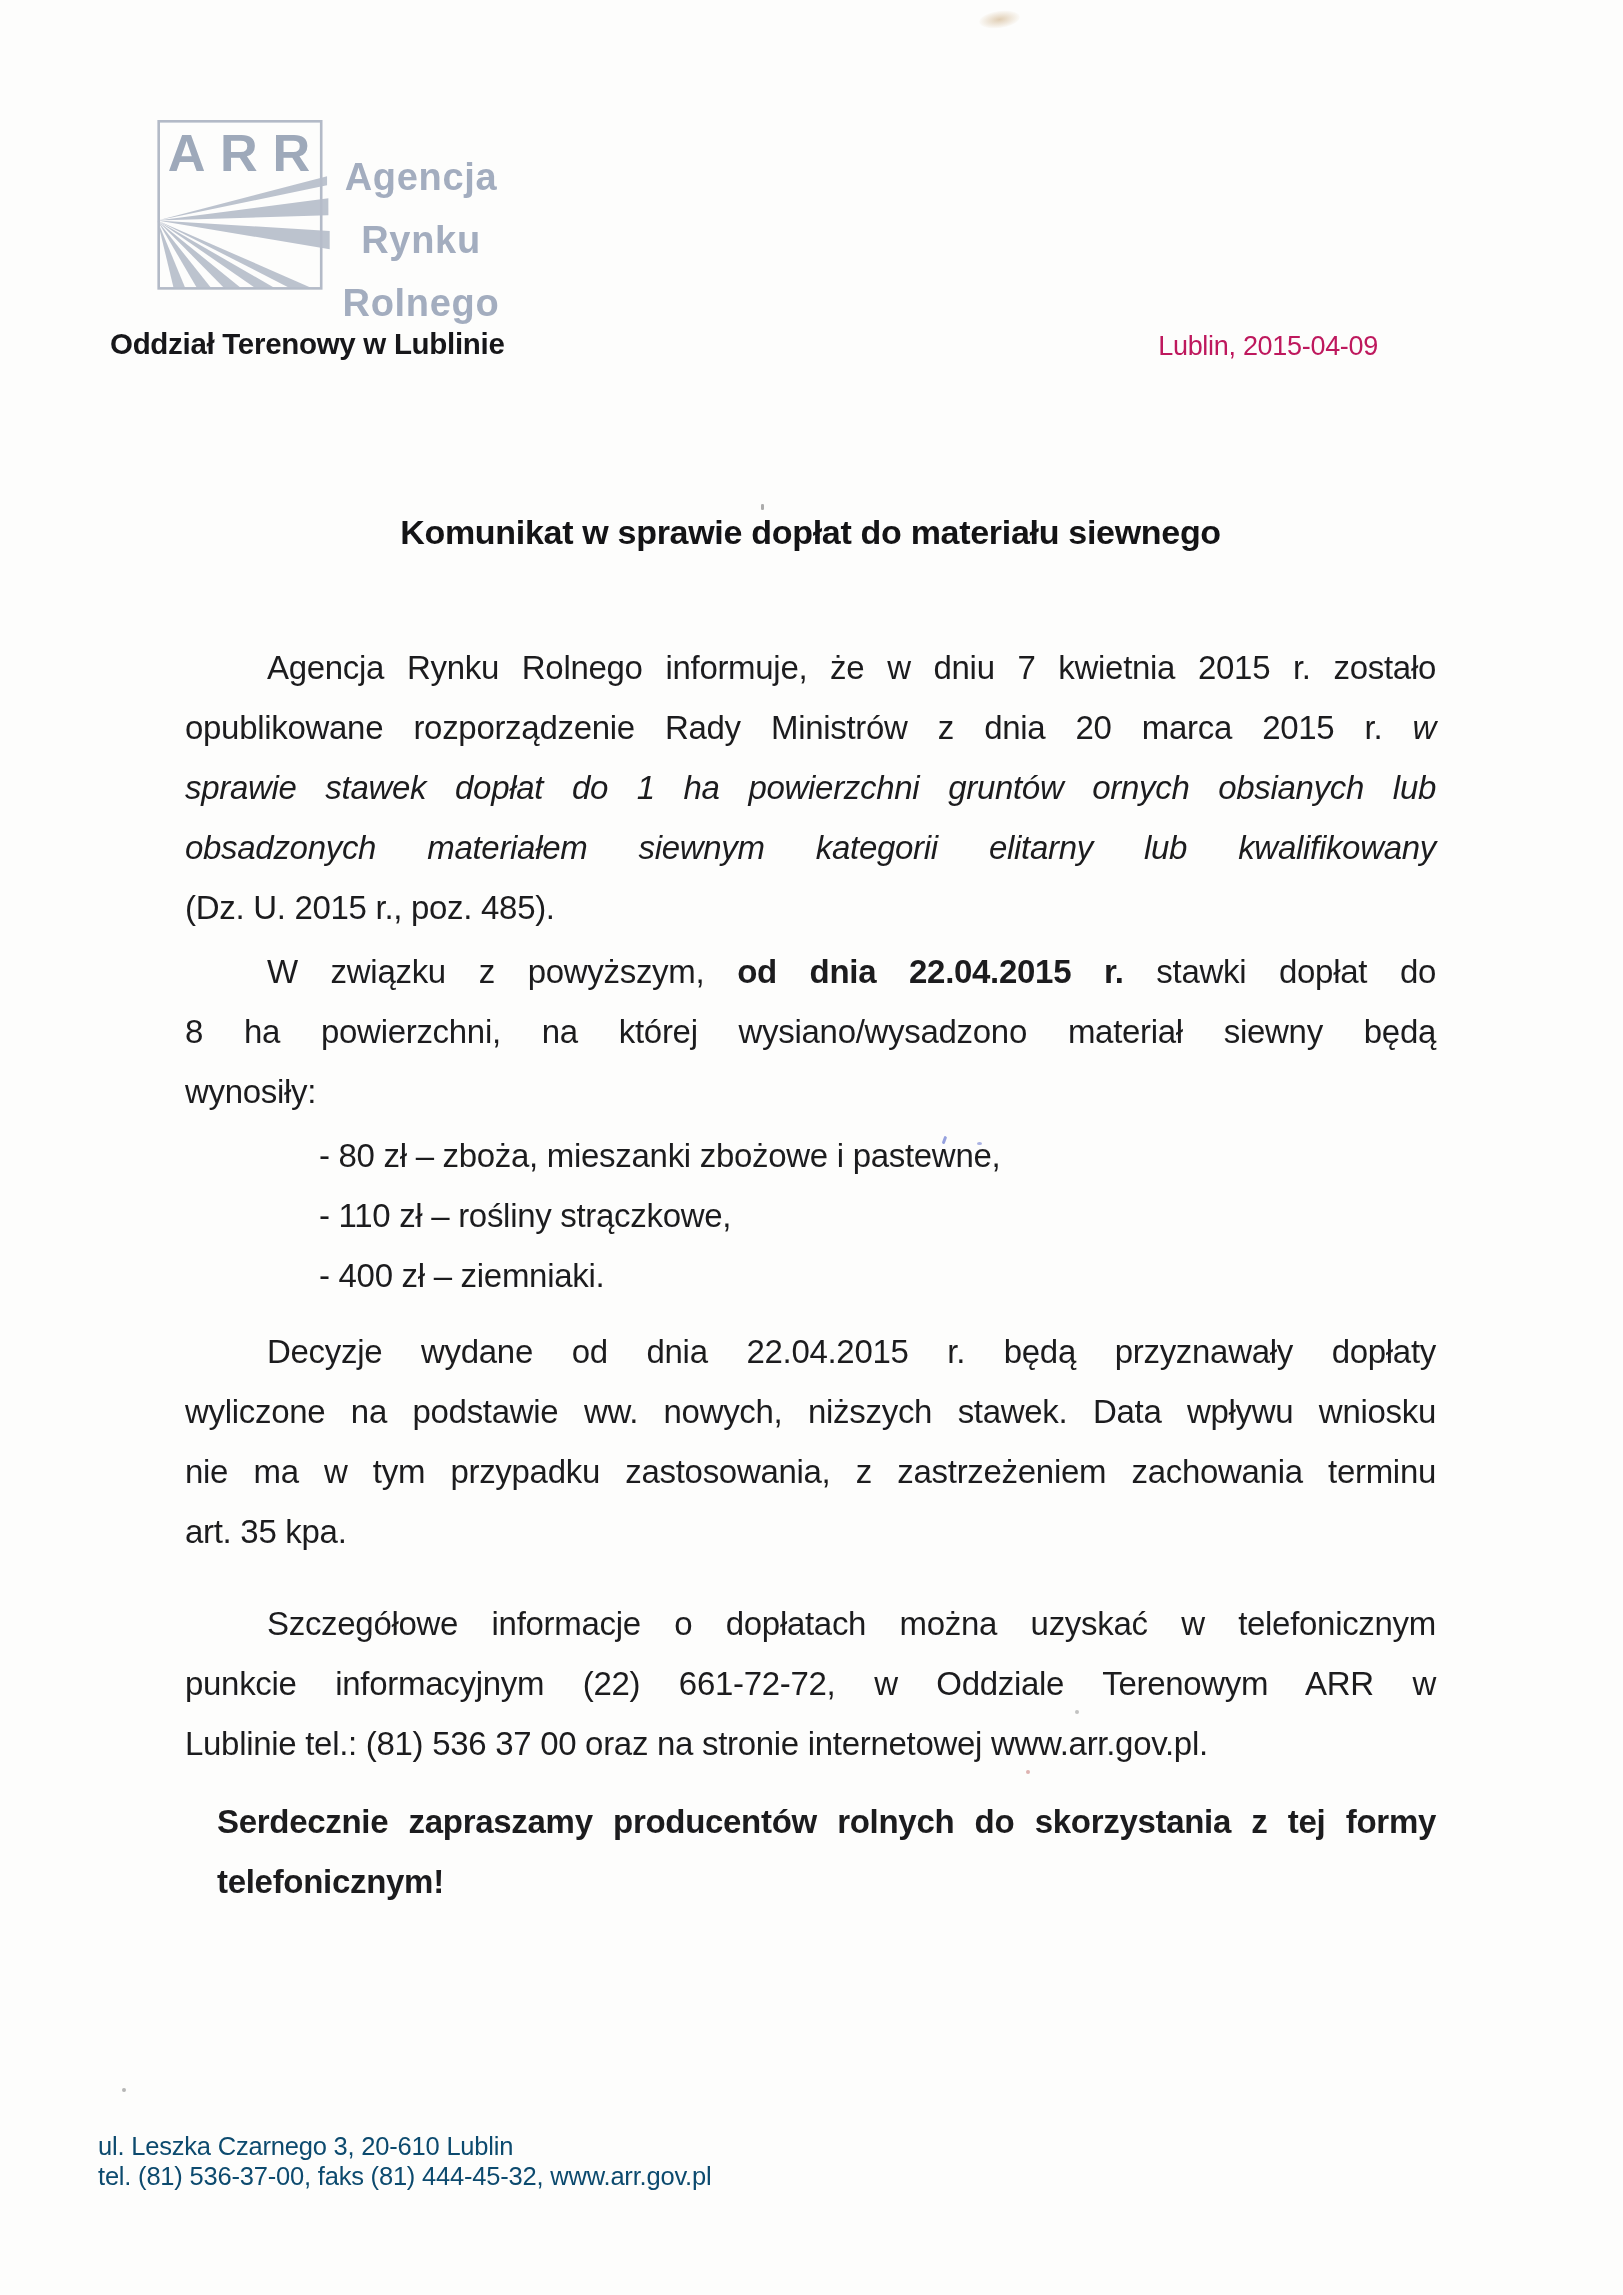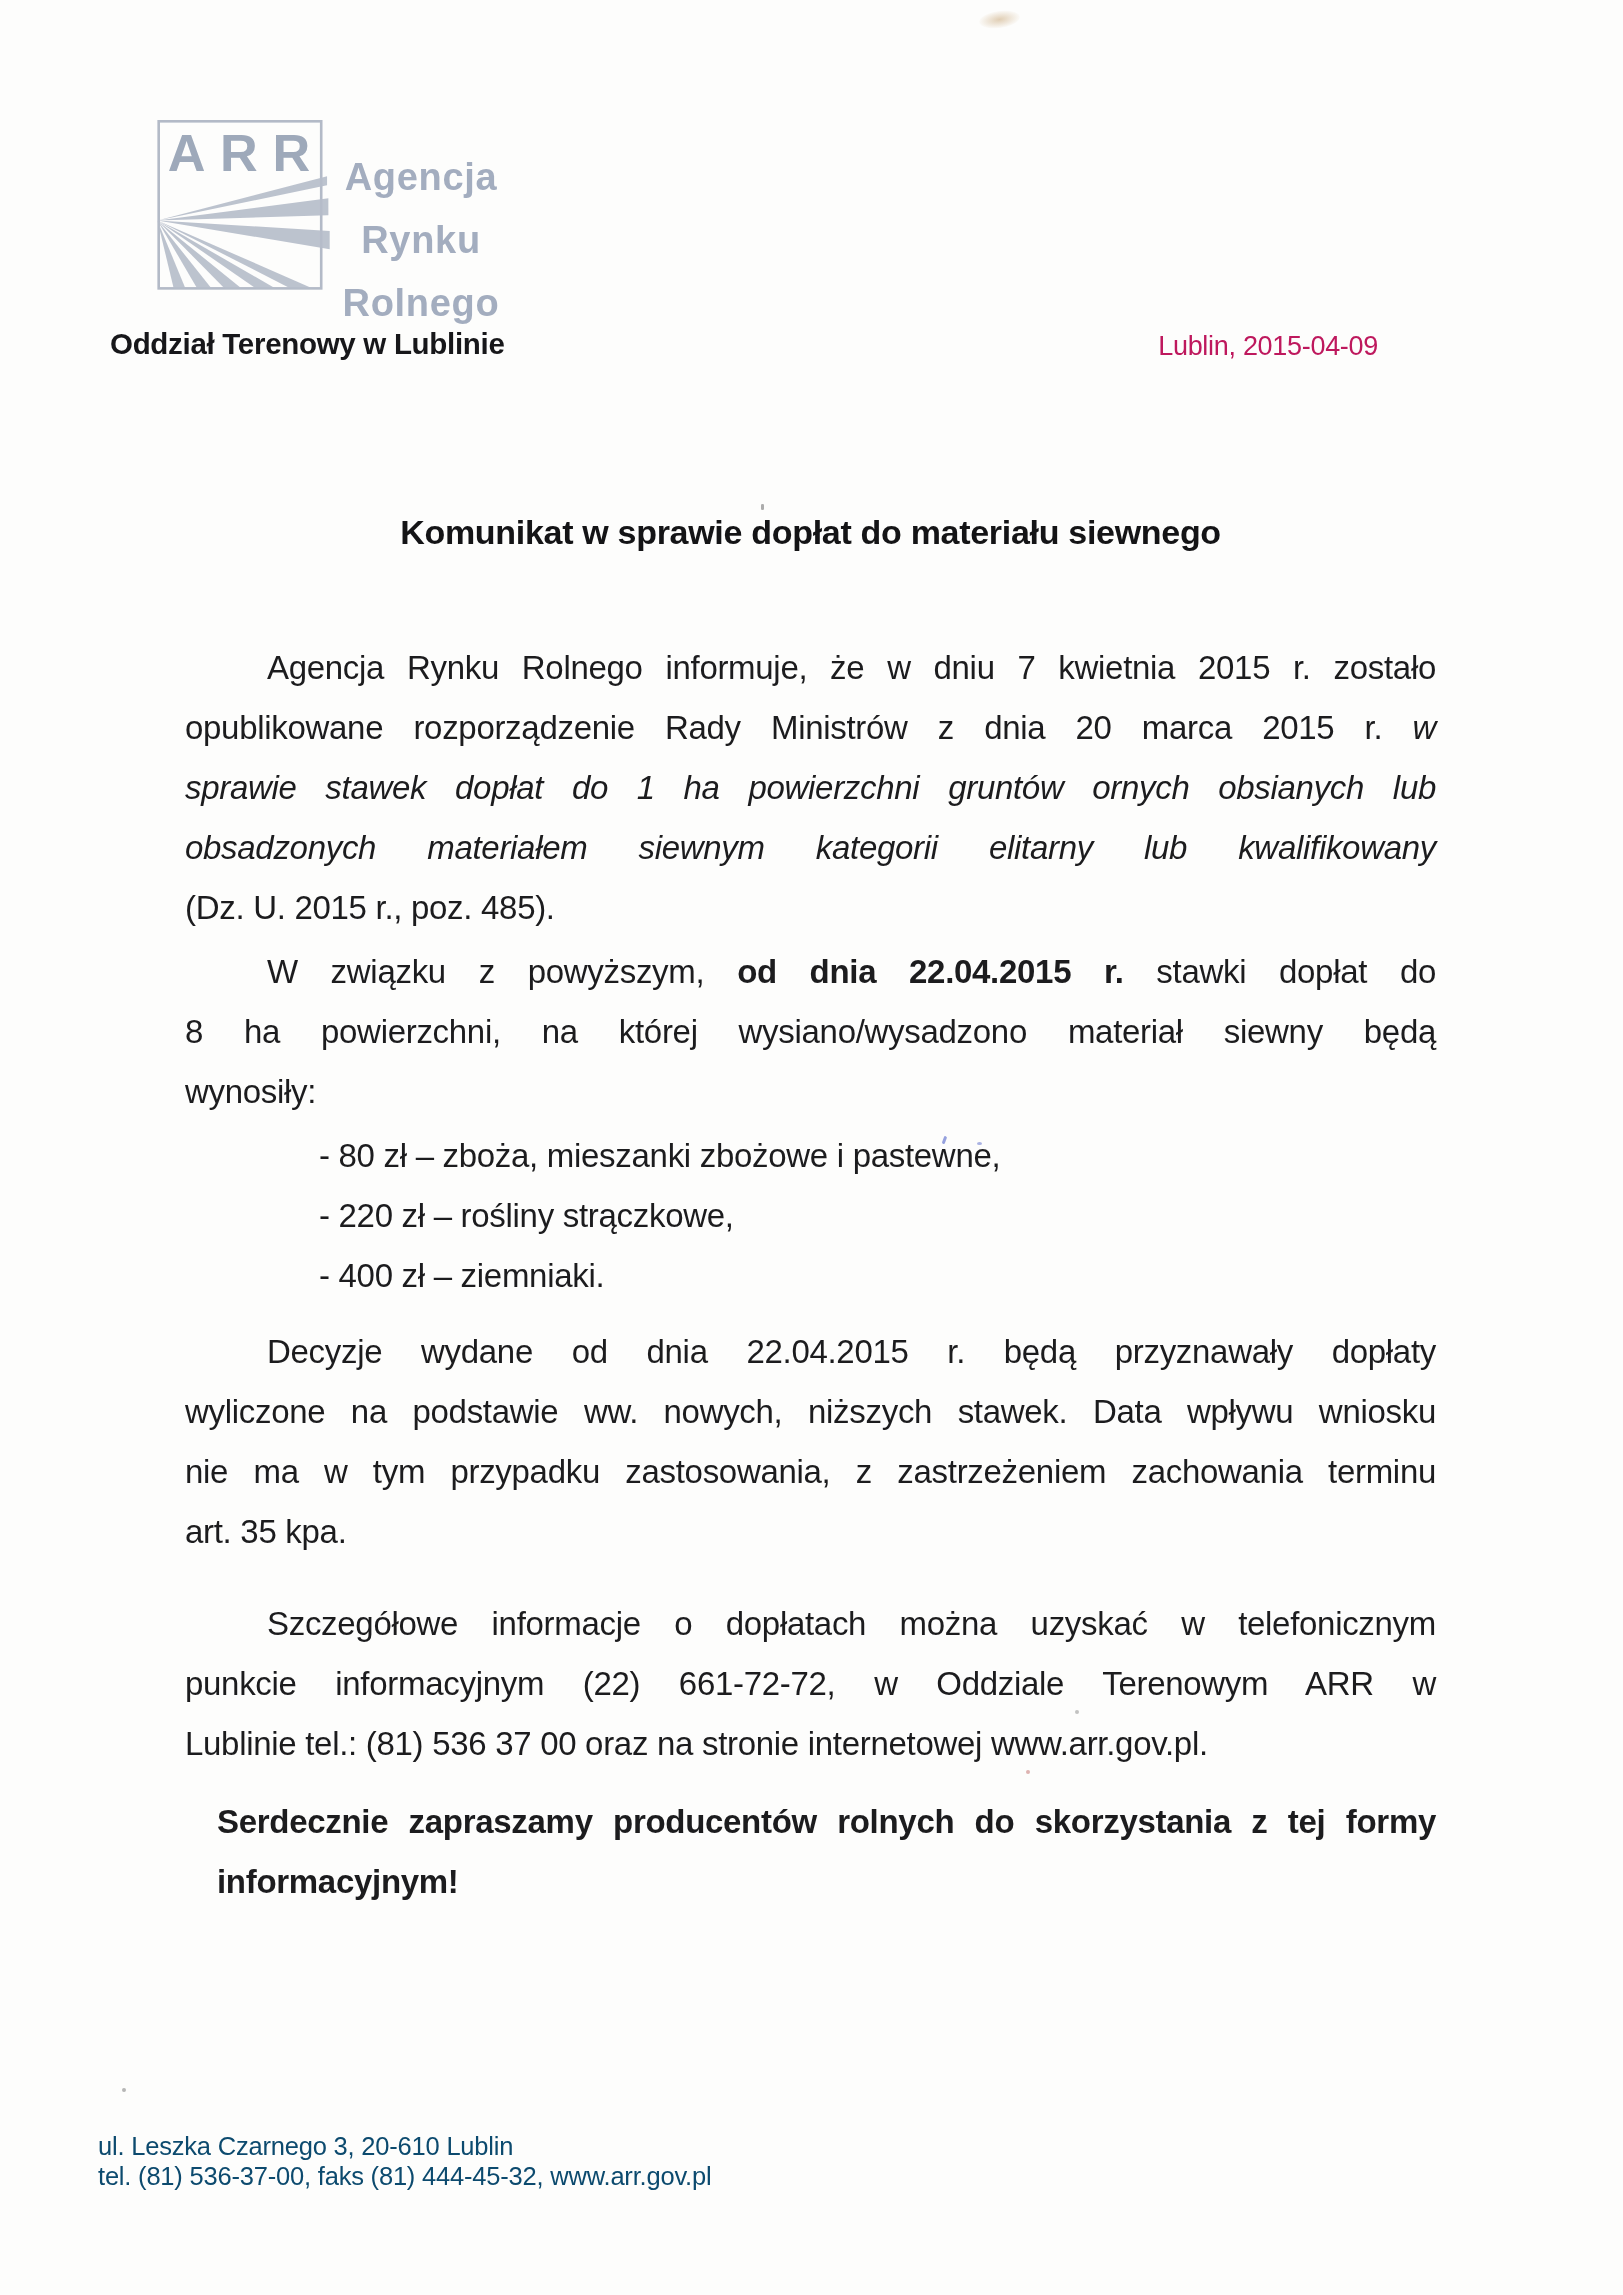--- a/index.html
+++ b/index.html
@@ -113,37 +113,37 @@
         <div class="line just"><span class="i">obsadzonych materiałem siewnym kategorii elitarny lub kwalifikowany</span></div>
         <div class="line"><span>(Dz. U. 2015 r., poz. 485).</span></div>
       </div>
       <div class="para">
         <div class="line just ind"><span>W związku z powyższym, </span><span class="b">od dnia 22.04.2015 r.</span><span> stawki dopłat do</span></div>
         <div class="line just"><span>8 ha powierzchni, na której wysiano/wysadzono materiał siewny będą</span></div>
         <div class="line"><span>wynosiły:</span></div>
       </div>
       <div class="para">
         <div class="line pad"><span>- 80 zł – zboża, mieszanki zbożowe i pastewne,</span></div>
-        <div class="line pad"><span>- 220 zł – rośliny strączkowe,</span></div>
+        <div class="line pad"><span>- 110 zł – rośliny strączkowe,</span></div>
         <div class="line pad"><span>- 400 zł – ziemniaki.</span></div>
       </div>
       <div class="para">
         <div class="line just ind"><span>Decyzje wydane od dnia 22.04.2015 r. będą przyznawały dopłaty</span></div>
         <div class="line just"><span>wyliczone na podstawie ww. nowych, niższych stawek. Data wpływu wniosku</span></div>
         <div class="line just"><span>nie ma w tym przypadku zastosowania, z zastrzeżeniem zachowania terminu</span></div>
         <div class="line"><span>art. 35 kpa.</span></div>
       </div>
       <div class="para">
         <div class="line just ind"><span>Szczegółowe informacje o dopłatach można uzyskać w telefonicznym</span></div>
         <div class="line just"><span>punkcie informacyjnym (22) 661-72-72, w Oddziale Terenowym ARR w</span></div>
         <div class="line"><span>Lublinie tel.: (81) 536 37 00 oraz na stronie internetowej www.arr.gov.pl.</span></div>
       </div>
       <div class="para bold">
         <div class="line just"><span>Serdecznie zapraszamy producentów rolnych do skorzystania z tej formy</span></div>
-        <div class="line"><span>informacyjnym!</span></div>
+        <div class="line"><span>telefonicznym!</span></div>
       </div>
     </div>
 
   <div id="doc-footer">
     <div>ul. Leszka Czarnego 3, 20-610 Lublin</div>
     <div>tel. (81) 536-37-00, faks (81) 444-45-32, www.arr.gov.pl</div>
   </div>
 
   <div class="artifact" id="smudge-top"></div>
   <div class="artifact" id="speck-gray-1"></div>

